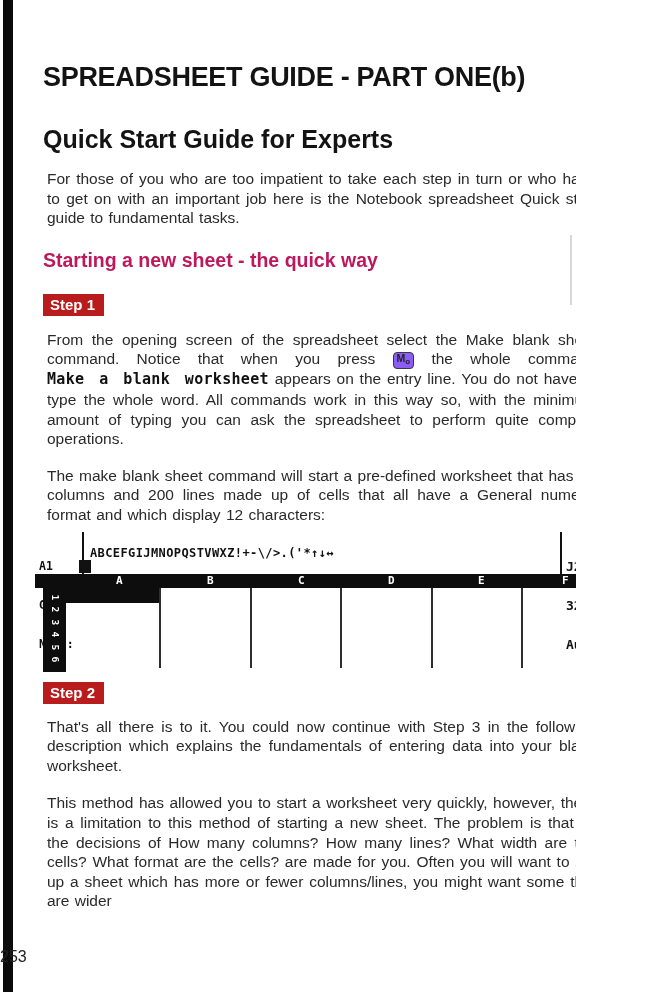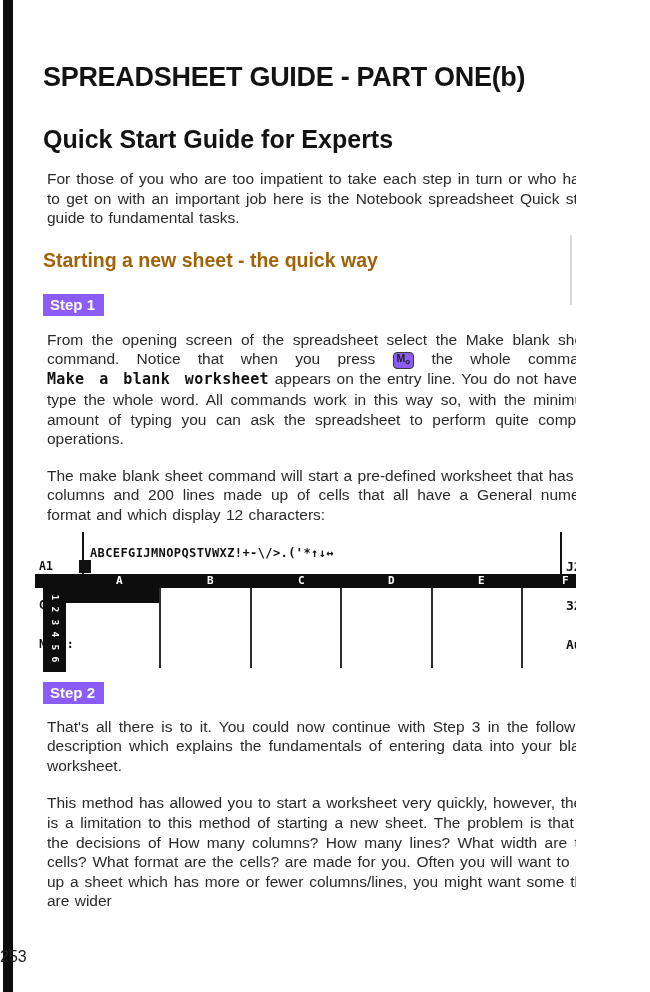--- a/index.html
+++ b/index.html
@@ -9,23 +9,23 @@
   }
   .scan-bar { position:absolute; left:3px; top:0; width:10px; height:992px; background:#0c0c0c; }
   .artifact-right { position:absolute; right:4px; top:235px; width:2px; height:70px; background:#d8d8d8; }
 
   .content { position:absolute; left:43px; top:0; width:557px; }
 
   .title { margin:62px 0 0 0; font-size:27px; line-height:30px; font-weight:bold; letter-spacing:-0.3px; color:#131313; }
   .subtitle { margin:33px 0 0 0; font-size:25px; line-height:28px; font-weight:bold; color:#131313; }
   p { margin:4px; font-size:15.5px; line-height:19.6px; text-align:justify; color:#2a2a2a; word-spacing:1px; }
   .intro { margin-top:16px; }
-  .section { margin:21px 0 0 0; font-size:19.5px; line-height:23px; font-weight:bold; color:#a16207; }
+  .section { margin:21px 0 0 0; font-size:19.5px; line-height:23px; font-weight:bold; color:#be185d; }
 
-  .badge { display:inline-block; background:#8b5cf6; color:#ffffff; font-weight:bold;
+  .badge { display:inline-block; background:#b91c1c; color:#ffffff; font-weight:bold;
            font-size:15px; line-height:17px; padding:2px 9px 3px 7px; }
   .badge-step1 { margin-top:22px; }
   .badge-step2 { margin-top:9px; }
   .p-step1 { margin-top:14px; }
   .p-predef { margin-top:17px; }
   .p-step2a { margin-top:13px; }
   .p-step2b { margin-top:18px; }
 
   .key { display:inline-block; border:1.5px solid #3a3a3a; border-radius:4px;
          padding:0 3px 1px 3px; font-size:10.5px; font-weight:bold; line-height:11px;

